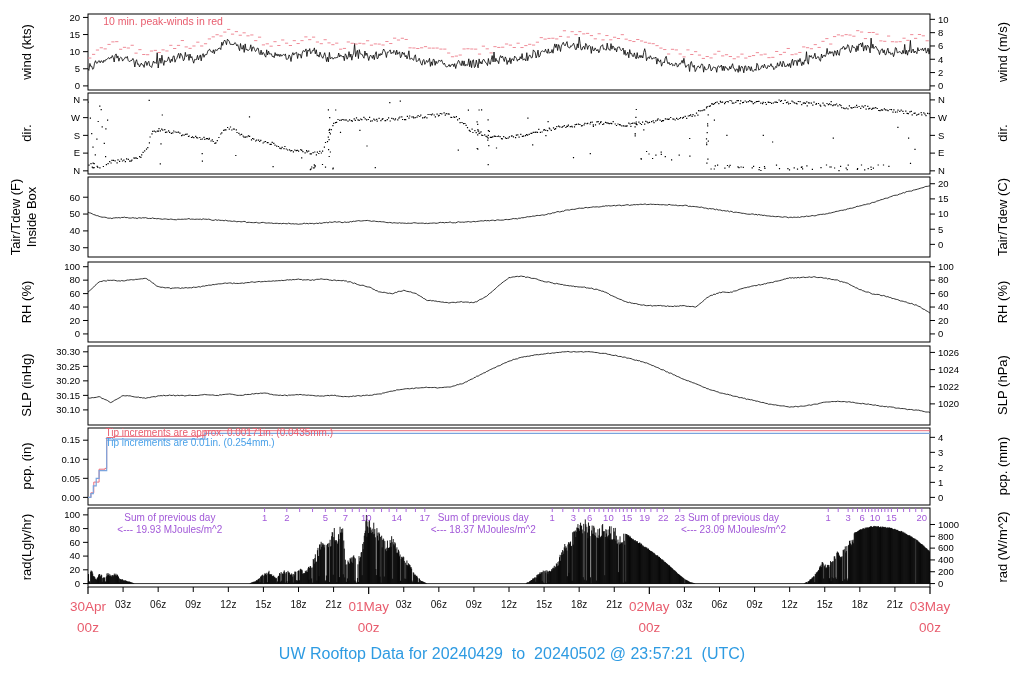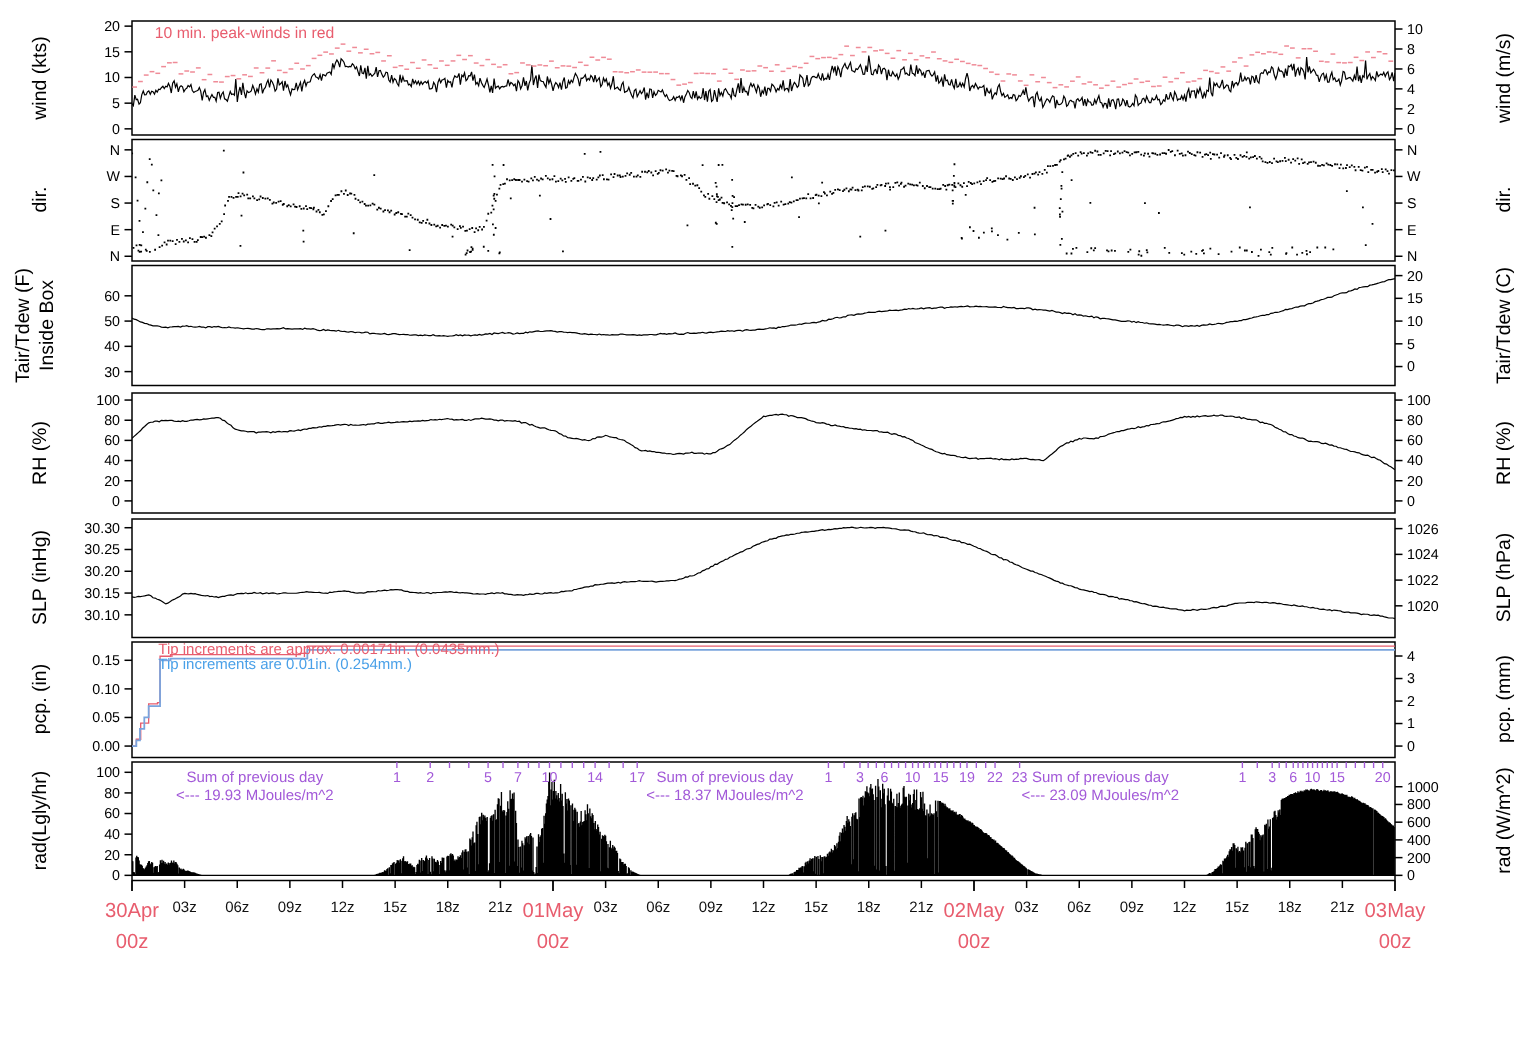--- a/index.html
+++ b/index.html
@@ -601,14 +601,15 @@
 <div class="vlab" style="left:26px;top:547px">rad(Lgly/hr)</div>
 
 <div class="vlab" style="left:1002px;top:52px">wind (m/s)</div>
 <div class="vlab" style="left:1002px;top:133px">dir.</div>
 <div class="vlab" style="left:1002px;top:217px">Tair/Tdew (C)</div>
 <div class="vlab" style="left:1002px;top:302px">RH (%)</div>
 <div class="vlab" style="left:1002px;top:385px">SLP (hPa)</div>
 <div class="vlab" style="left:1002px;top:466px">pcp. (mm)</div>
 <div class="vlab" style="left:1002px;top:547px">rad (W/m^2)</div>
 
+<div class="title" id="title" style="color: rgb(46, 155, 226);">UW Rooftop Data for 20240429  to  20240502 @ 23:57:21  (UTC)</div>
 
 </div>
 
 </body></html>

